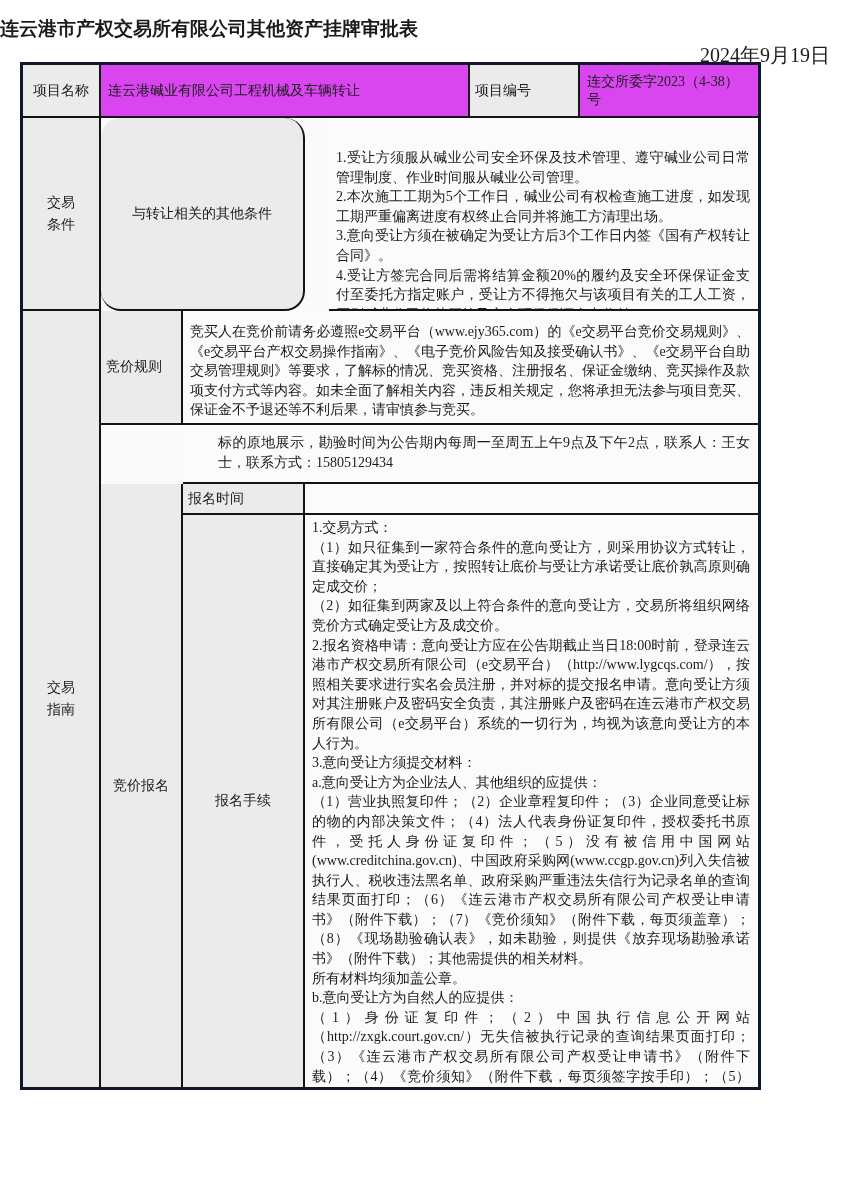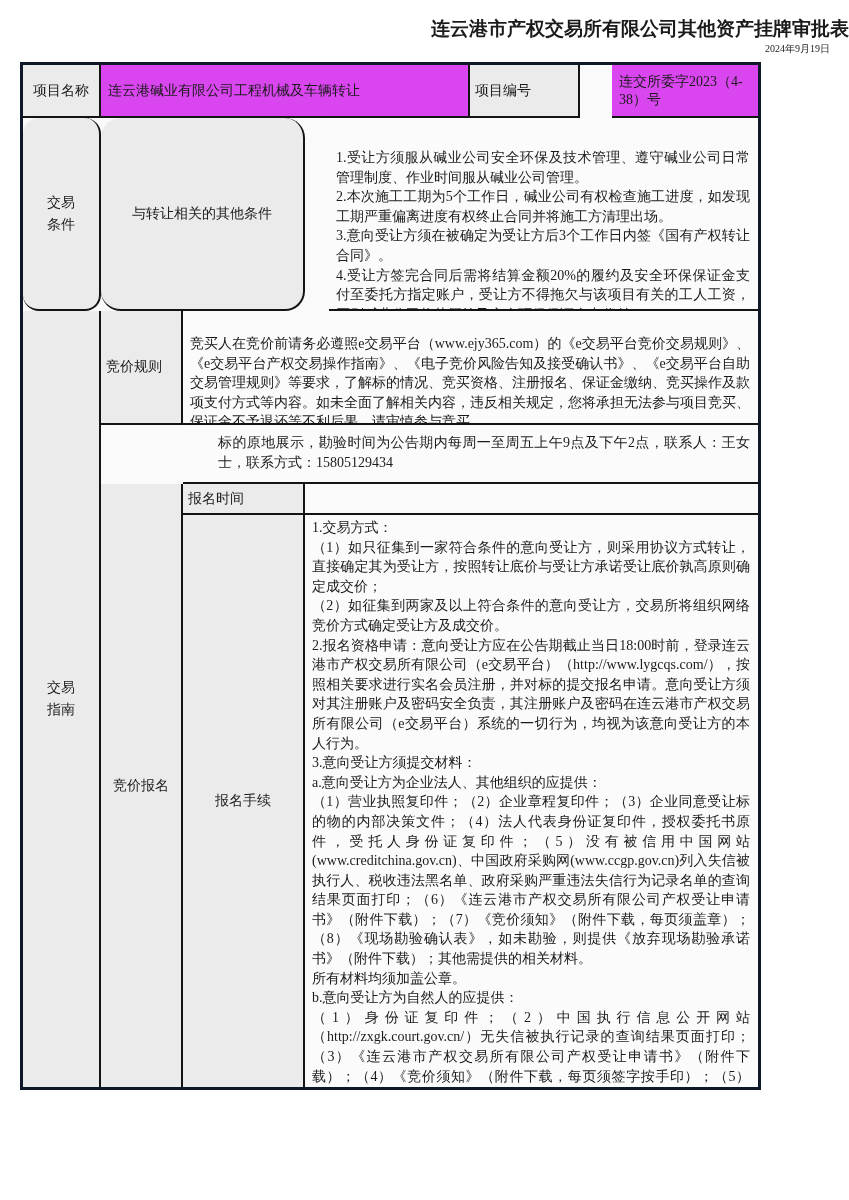--- a/index.html
+++ b/index.html
@@ -4,24 +4,24 @@
 <style>
   html,body{margin:0;padding:0;background:#ffffff;}
   body{
     width:849px;height:1200px;position:relative;overflow:hidden;
     font-family:"Liberation Serif","DejaVu Serif",serif;
     color:#1b1b1b;
     -webkit-font-smoothing:antialiased;
   }
   .doc-title{
     position:absolute;left:0;top:16px;width:849px;
-    text-align:right;font-size:19px;font-weight:bold;letter-spacing:0px;
+    text-align:left;font-size:19px;font-weight:bold;letter-spacing:0px;
   }
   .doc-date{
-    position:absolute;top:42px;right:19px;font-size:10px;
+    position:absolute;top:42px;right:19px;font-size:20px;
   }
   .form-table{
     position:absolute;left:20px;top:62px;
     width:741px;height:1028px;
     box-sizing:border-box;
     border:3px solid #0f172a;
     display:grid;
     grid-template-columns:78px 82px 122px 165px 110px 1fr;
     grid-template-rows:53px 193px 114px 59px 31px 1fr;
     background:#fafafa;
@@ -48,29 +48,29 @@
     padding:2px 6px 2px 7px;
   }
   .content{
     background:#fbfbfb;
     padding:4px 8px 2px 7px;
     line-height:19.6px;
     white-space:pre-wrap;
     text-align:justify;
   }
   .pad-cond{padding-top:30px;margin-left:24px;}
-  .pad-rules{padding-top:11px;margin-top:12px;}
+  .pad-rules{padding-top:11px;}
   .pad-disp{padding-top:8px;}
   .pad-proc{padding-top:3px;}
   
   .r1c1{grid-column:1;grid-row:1;}
   .r1v1{grid-column:2/5;grid-row:1;}
   .r1c5{grid-column:5;grid-row:1;}
-  .r1v2{grid-column:6;grid-row:1;margin-left:32px;}
-  .r2c1{grid-column:1;grid-row:2;border-radius:16px;}
+  .r1v2{grid-column:6;grid-row:1;}
+  .r2c1{grid-column:1;grid-row:2;}
   .r2c2{grid-column:2/4;grid-row:2;border-radius:20px;}
   .r2ct{grid-column:4/7;grid-row:2;}
   .gcol {grid-column:1;grid-row:3/7;}
   .r3c2{grid-column:2;grid-row:3;}
   .r3ct{grid-column:3/7;grid-row:3;}
   .r4c2{grid-column:2;grid-row:4;}
   .r4ct{grid-column:3/7;grid-row:4;padding-left:35px;}
   .regc{grid-column:2;grid-row:5/7;}
   .r5c3{grid-column:3;grid-row:5;}
   .r5ct{grid-column:4/7;grid-row:5;}

